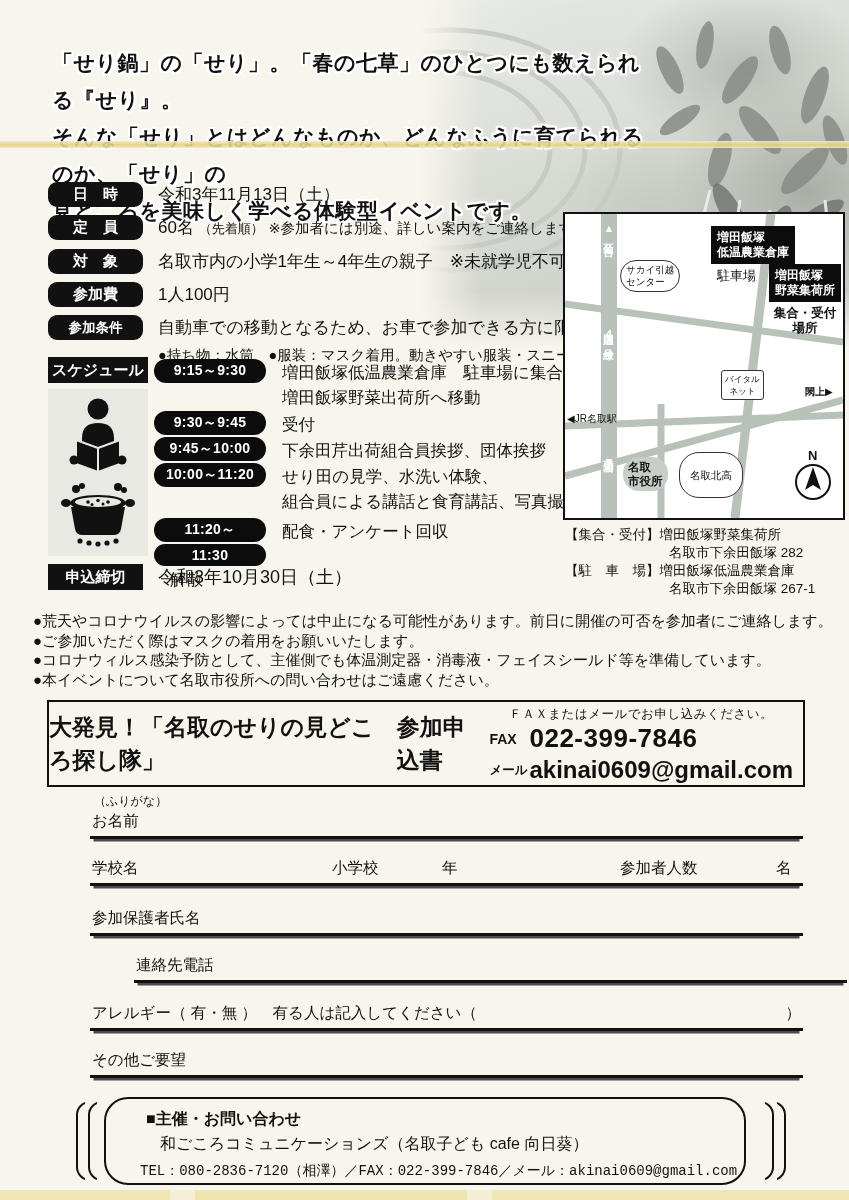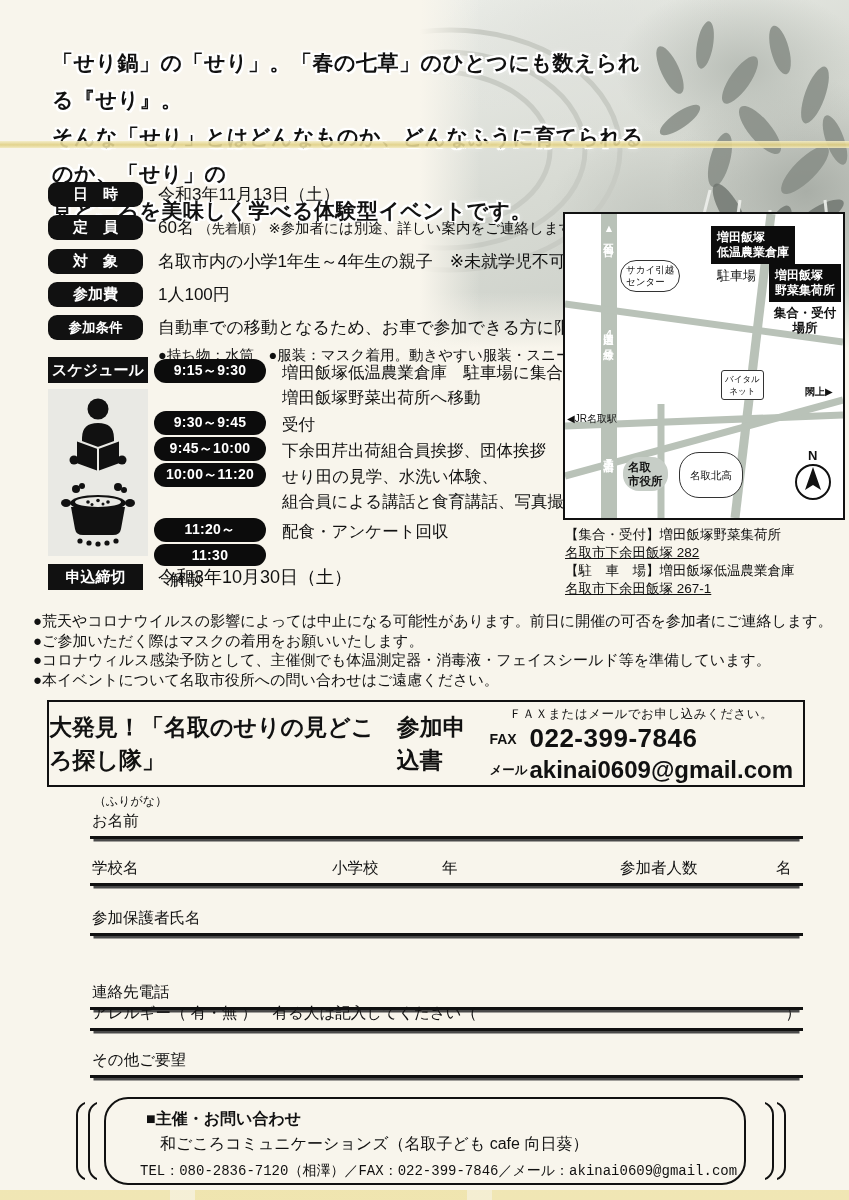--- a/index.html
+++ b/index.html
@@ -54,21 +54,21 @@
     border:2px solid #111;box-sizing:border-box;overflow:hidden;}
   .map svg{position:absolute;left:0;top:0;}
   .mlabel{position:absolute;font-size:10px;line-height:12px;white-space:nowrap;}
   .mbox-black{position:absolute;background:#0c0c0c;color:#fff;font-weight:700;font-size:12px;
     line-height:15px;padding:4px 6px;white-space:nowrap;}
   .mbox-white{position:absolute;background:#fff;border:1.5px solid #333;border-radius:16px;
     font-size:9.5px;line-height:12px;padding:3px 5px;text-align:center;white-space:nowrap;}
   .vroad-label{position:absolute;color:#fff;font-weight:700;font-size:10.5px;letter-spacing:1px;
     writing-mode:vertical-rl;text-orientation:upright;white-space:nowrap;}
   .map-captions{position:absolute;left:565px;top:526px;width:284px;font-size:13.5px;line-height:18px;}
-  .cap-addr{text-decoration:underline;}
+  .cap-addr{margin-left:104px;}
 
   
   .notes{position:absolute;left:33px;top:611px;width:800px;font-size:15px;line-height:19.5px;}
 
   
   .formbox{position:absolute;left:47px;top:700px;width:758px;height:87px;border:2.5px solid #111;
     box-sizing:border-box;display:flex;}
   .form-title{width:452px;display:flex;align-items:center;justify-content:center;
     font-weight:700;font-size:23px;line-height:33px;}
   .form-contact{flex:1;padding:4px 10px 2px 2px;display:flex;flex-direction:column;}
@@ -343,21 +343,21 @@
   <div class="field" style="top:856px;height:30px;">
     <div class="flabel">学校名</div>
     <div class="fmid" style="left:242px;">小学校</div>
     <div class="fmid" style="left:352px;">年</div>
     <div class="fmid" style="left:530px;">参加者人数</div>
     <div class="fmid" style="left:686px;">名</div>
   </div>
   <div class="field" style="top:906px;height:30px;">
     <div class="flabel">参加保護者氏名</div>
   </div>
-  <div class="field" style="top:980px;height:30px;">
+  <div class="field" style="top:953px;height:30px;margin-left:44px;">
     <div class="flabel">連絡先電話</div>
   </div>
   <div class="field" style="top:1001px;height:30px;">
     <div class="flabel">アレルギー（ 有・無 ）　有る人は記入してください（</div>
     <div class="fmid" style="right:2px;">）</div>
   </div>
   <div class="field" style="top:1048px;height:30px;">
     <div class="flabel">その他ご要望</div>
   </div>
 

